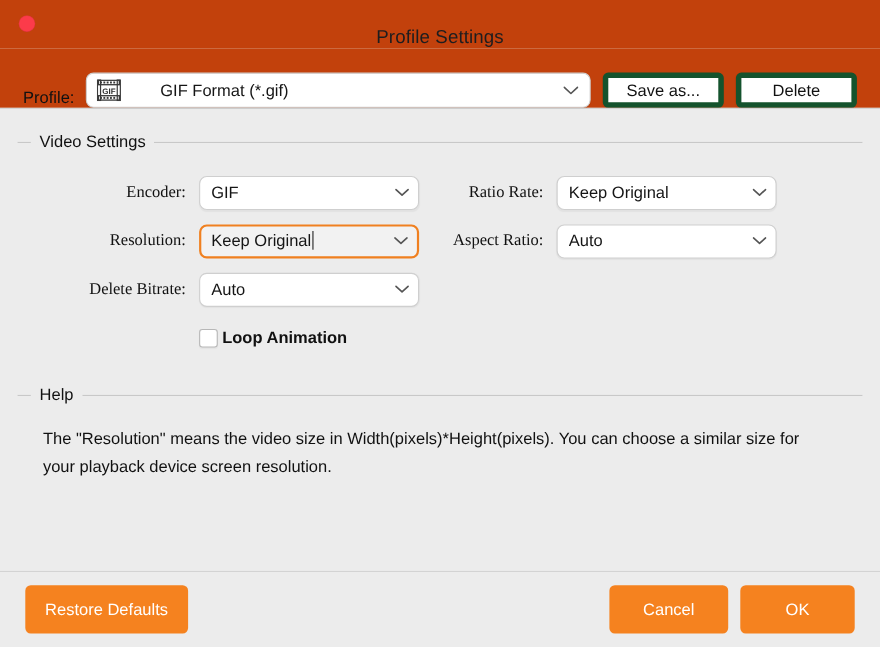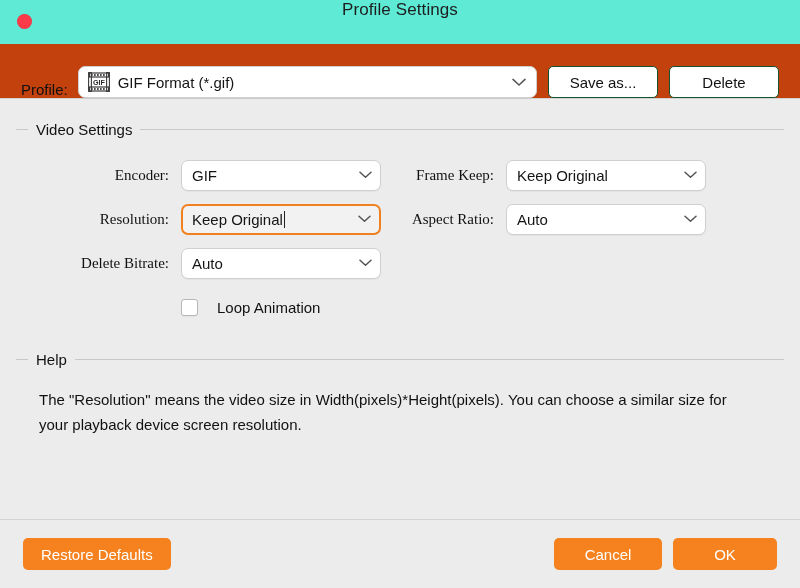--- a/index.html
+++ b/index.html
@@ -22,23 +22,23 @@
     background: #ececec;
     display: flex;
     flex-direction: column;
   }
 
   
   .titlebar {
     position: relative;
     height: 44px;
     flex: 0 0 44px;
-    background: #5eead4;
-    display: flex;
-    align-items: flex-start;
+    background: #c2410c;
+    display: flex;
+    align-items: flex-end;
     justify-content: center;
   }
   .traffic-close {
     position: absolute;
     left: 17px;
     top: 14px;
     width: 15px;
     height: 15px;
     border-radius: 50%;
     background: #fc3b4a;
@@ -93,38 +93,38 @@
     justify-content: center;
   }
   .chev svg { display: block; }
 
   .combo-profile {
     flex: 1 1 auto;
     height: 32px;
     padding-left: 9px;
     padding-right: 4px;
   }
-  .combo-profile .combo-value { padding-left: 8px; }
+  .combo-profile .combo-value { padding-left: 8px; margin-left: 28px; }
 
   
   .gif-icon {
     flex: 0 0 auto;
     width: 22px;
     height: 20px;
     position: relative;
   }
 
   .btn-plain {
     margin-left: 11px;
     height: 32px;
     min-width: 110px;
     padding: 0 14px;
     box-sizing: border-box;
     background: #ffffff;
-    border: 1px solid #14532d;
+    border: 5px solid #14532d;
     border-radius: 5px;
     font-size: 15px;
     color: #111;
     font-family: "Liberation Sans", sans-serif;
     cursor: default;
     box-shadow: 0 1px 1px rgba(0,0,0,0.045);
     display: flex;
     align-items: center;
     justify-content: center;
   }
@@ -206,21 +206,22 @@
     height: 17px;
     background: #222;
     vertical-align: -3px;
     margin-left: 1px;
   }
 
   .checkrow {
     grid-column: 2 / span 3;
     display: flex;
     align-items: flex-end;
-    gap: 19px;
+    gap: 4px;
+    font-weight: bold;
   }
   .checkbox {
     width: 17px;
     height: 17px;
     border: 1px solid #b7b7b7;
     border-radius: 3px;
     background: #fff;
     box-sizing: border-box;
     box-shadow: 0 1px 1px rgba(0,0,0,0.04);
   }
@@ -249,21 +250,21 @@
     padding: 0 23px;
     box-sizing: border-box;
   }
   .btn-orange {
     background: #f5821f;
     border: none;
     border-radius: 5px;
     color: #ffffff;
     font-size: 15px;
     font-family: "Liberation Sans", sans-serif;
-    height: 32px;
+    height: 44px;
     padding: 0 18px;
     cursor: default;
     display: flex;
     align-items: center;
     justify-content: center;
     white-space: nowrap;
   }
   .spacer { flex: 1 1 auto; }
   .btn-cancel { min-width: 108px; margin-right: 11px; }
   .btn-ok { min-width: 104px; }
@@ -333,21 +334,21 @@
         <div class="field-label">Encoder:</div>
         <div class="combo combo-field">
           <span class="combo-value">GIF</span>
           <span class="chev">
             <svg width="13" height="8" viewBox="0 0 13 8">
                 <path d="M1 1.3 L6.5 6.3 L12 1.3" fill="none" stroke="#555" stroke-width="1.5" stroke-linecap="round" stroke-linejoin="round"></path>
               </svg>
           </span>
         </div>
 
-        <div class="field-label">Frame Keep:</div>
+        <div class="field-label">Ratio Rate:</div>
         <div class="combo combo-field">
           <span class="combo-value">Keep Original</span>
           <span class="chev">
             <svg width="13" height="8" viewBox="0 0 13 8">
                 <path d="M1 1.3 L6.5 6.3 L12 1.3" fill="none" stroke="#555" stroke-width="1.5" stroke-linecap="round" stroke-linejoin="round"></path>
               </svg>
           </span>
         </div>
 
         <div class="field-label">Resolution:</div>

